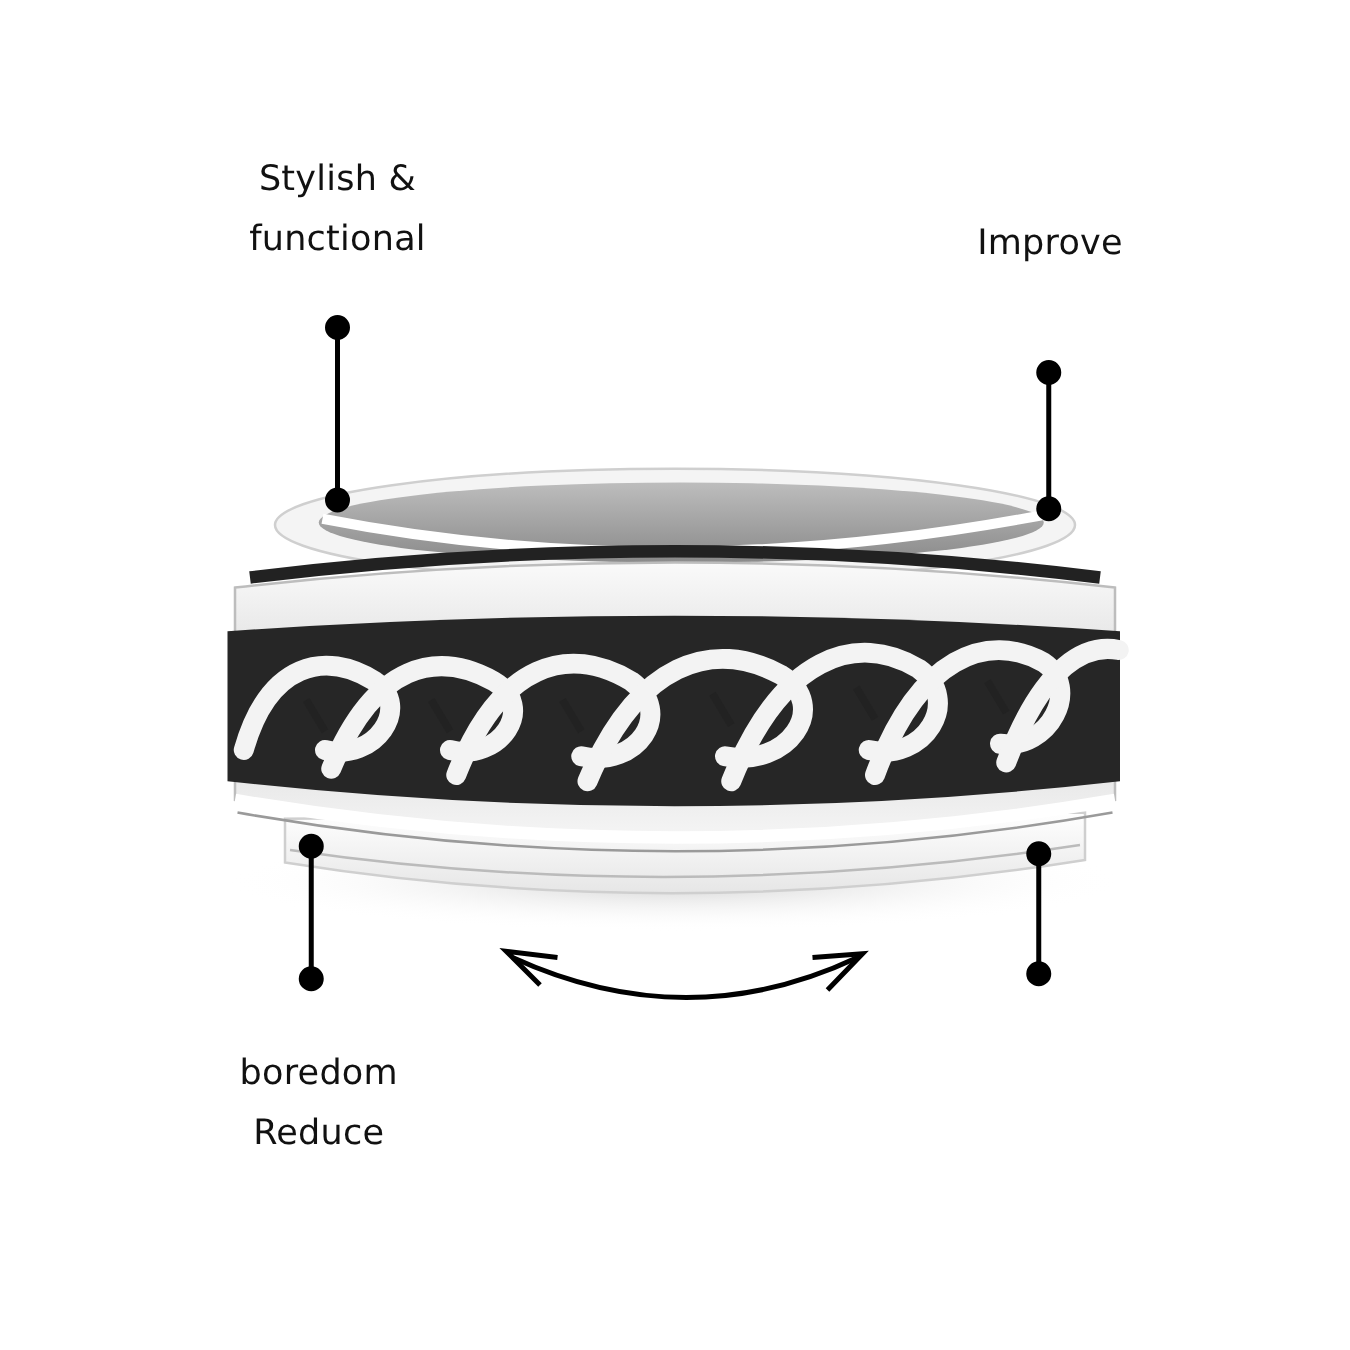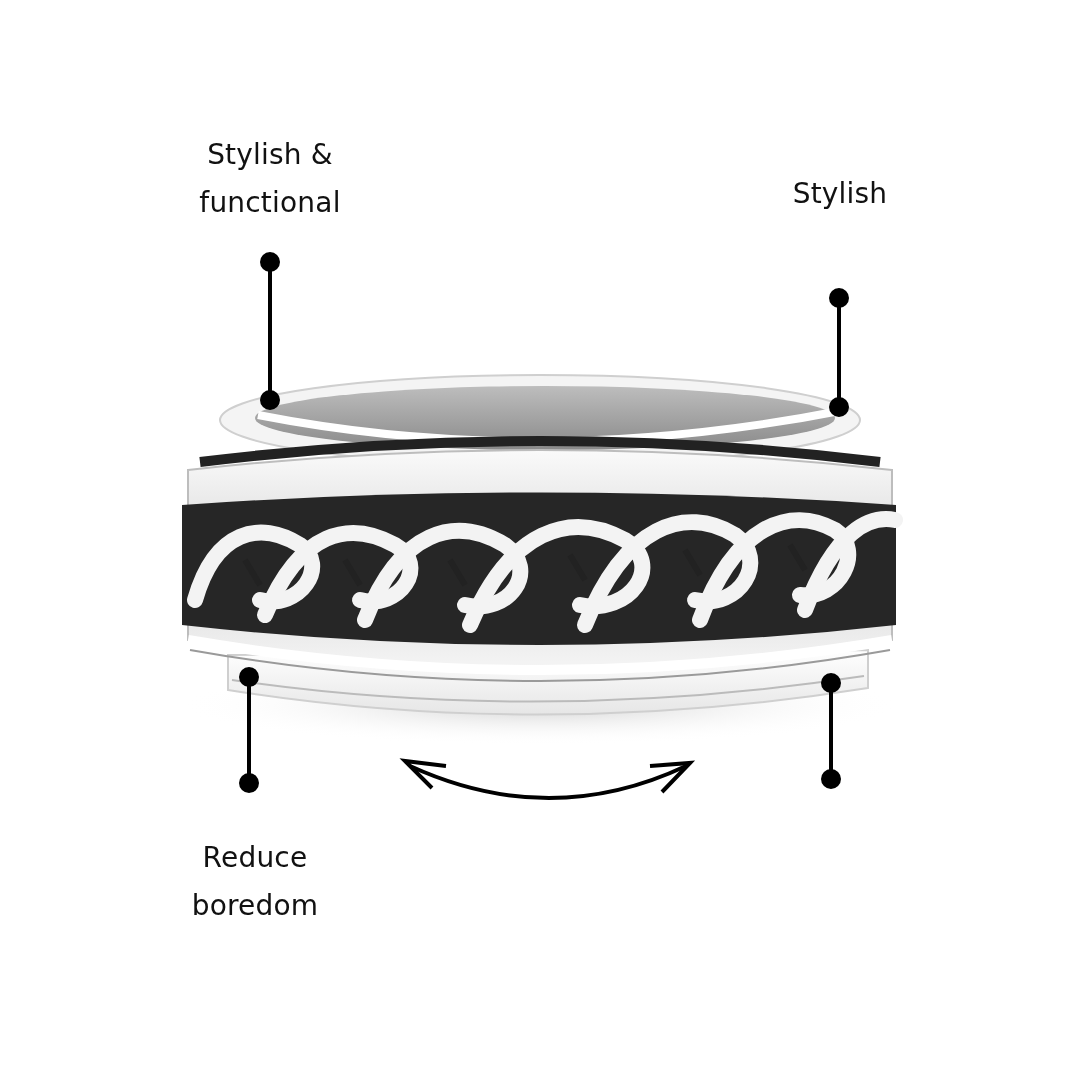--- a/index.html
+++ b/index.html
@@ -95,28 +95,28 @@
     </g>
   </g>
 
   <g fill="none" stroke="#000" stroke-width="4" stroke-linecap="butt">
     <path d="M410 766 Q550 830 686 766"></path>
     <path d="M446 766 L405 761 L432 788"></path>
     <path d="M650 766 L690 763 L662 792"></path>
   </g>
 </svg>
 
-<div class="label" style="left:170px; top:131px; width:200px;">
+<div class="label" style="left:170px; top:119px; width:200px;">
   <span>Stylish &amp;</span>
   <span>functional</span>
 </div>
 
 <div class="label" style="left:760px; top:170px; width:160px;">
-  <span>Stylish</span>
+  <span>Improve</span>
 </div>
 
 <div class="label" style="left:170px; top:834px; width:170px;">
+  <span>boredom</span>
   <span>Reduce</span>
-  <span>boredom</span>
 </div>
 
 <div class="label" style="left:700px; top:818px; width:260px;">
 </div>
 
 </body></html>

